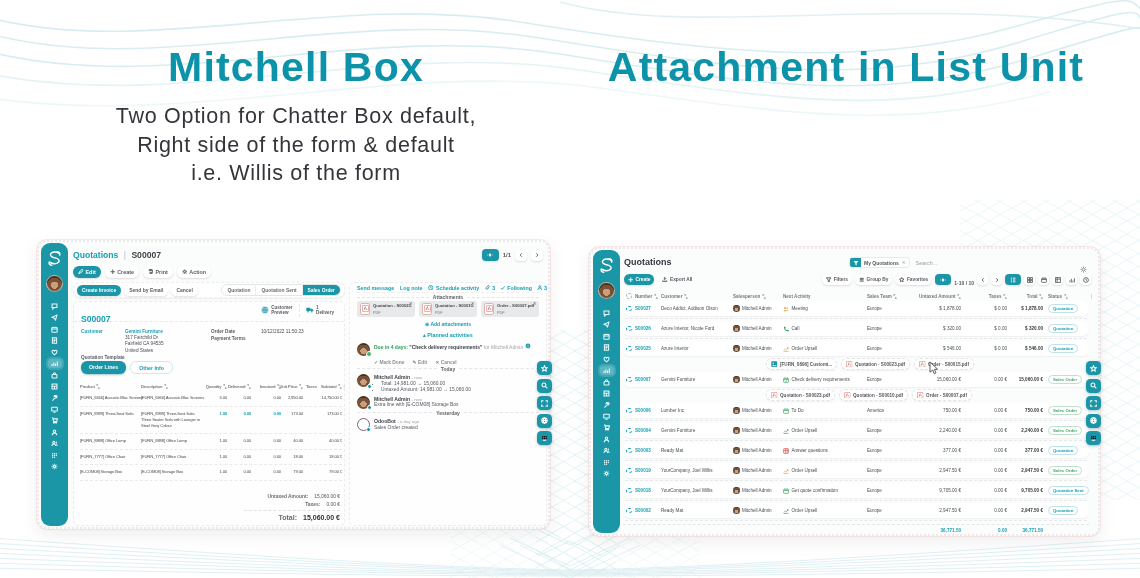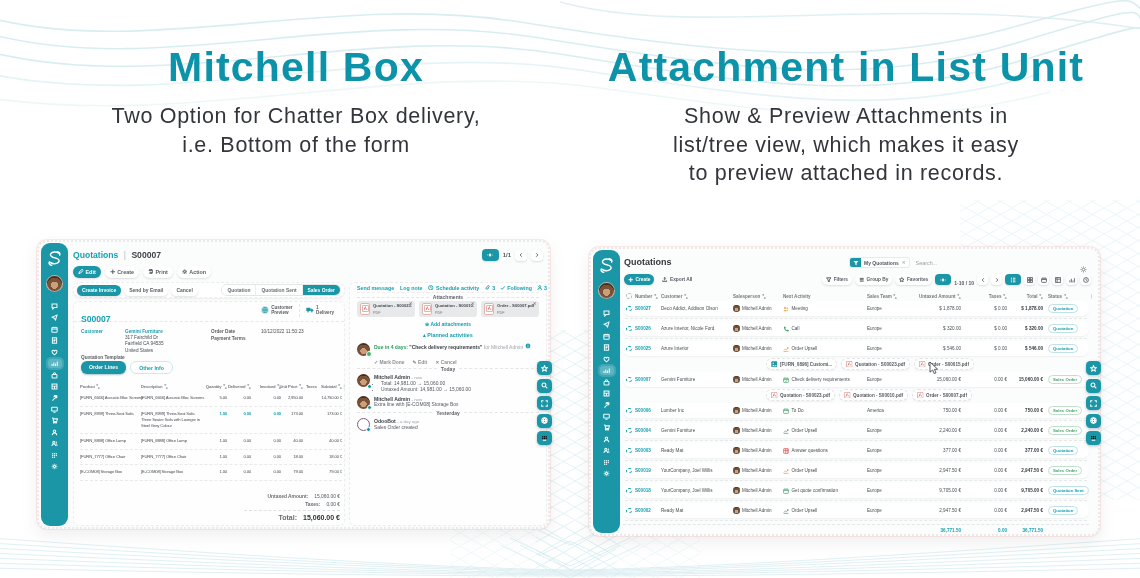--- a/index.html
+++ b/index.html
@@ -450,31 +450,27 @@
       <path d="M-10 568 C 250 574, 440 576, 570 576 C 700 576, 890 574, 1150 568"></path>
       <path d="M510 538 L570 566 L630 538" stroke-width="0.7"></path>
       <path d="M520 545 L570 570 L620 545" stroke-width="0.7"></path>
       <path d="M538 530 L570 545 L602 530 M538 556 L570 541 L602 556" stroke-width="0.7"></path>
     </g>
   </svg>
 
   <div class="hero" id="hero-left">
     <h1>Mitchell Box</h1>
     <div class="sub">
-        <div>Two Option for Chatter Box delivery,</div>
-        <div>i.e. Bottom of the form</div>
+        <div>Two Option for Chatter Box default,</div>
+        <div>Right side of the form &amp; default</div>
+        <div>i.e. Willis of the form</div>
       </div>
   </div>
   <div class="hero" id="hero-right">
     <h1>Attachment in List Unit</h1>
-    <div class="sub">
-        <div>Show &amp; Preview Attachments in</div>
-        <div>list/tree view, which makes it easy</div>
-        <div>to preview attached in records.</div>
-      </div>
   </div>
 
   <section class="card" id="card-left">
     <aside class="sidebar">
         <div class="logo"><svg viewBox="0 0 20 20">
             <g fill="none" stroke="#fff" stroke-width="1.5" stroke-linecap="round">
       <path d="M14.5 4.5c-2-1.6-6.2-1.8-8 0-1.6 1.6-.6 3.4 1.8 4.2l4 1.2c2.6.8 3.4 2.8 1.6 4.4-2 1.8-6.4 1.6-8.4-.2"></path>
       <path d="M12.8 2.8c2.2.4 3.6 2 2.6 3.6M7 17.2c-2.2-.4-3.4-2-2.4-3.6"></path>
             </g>
           </svg></div>

